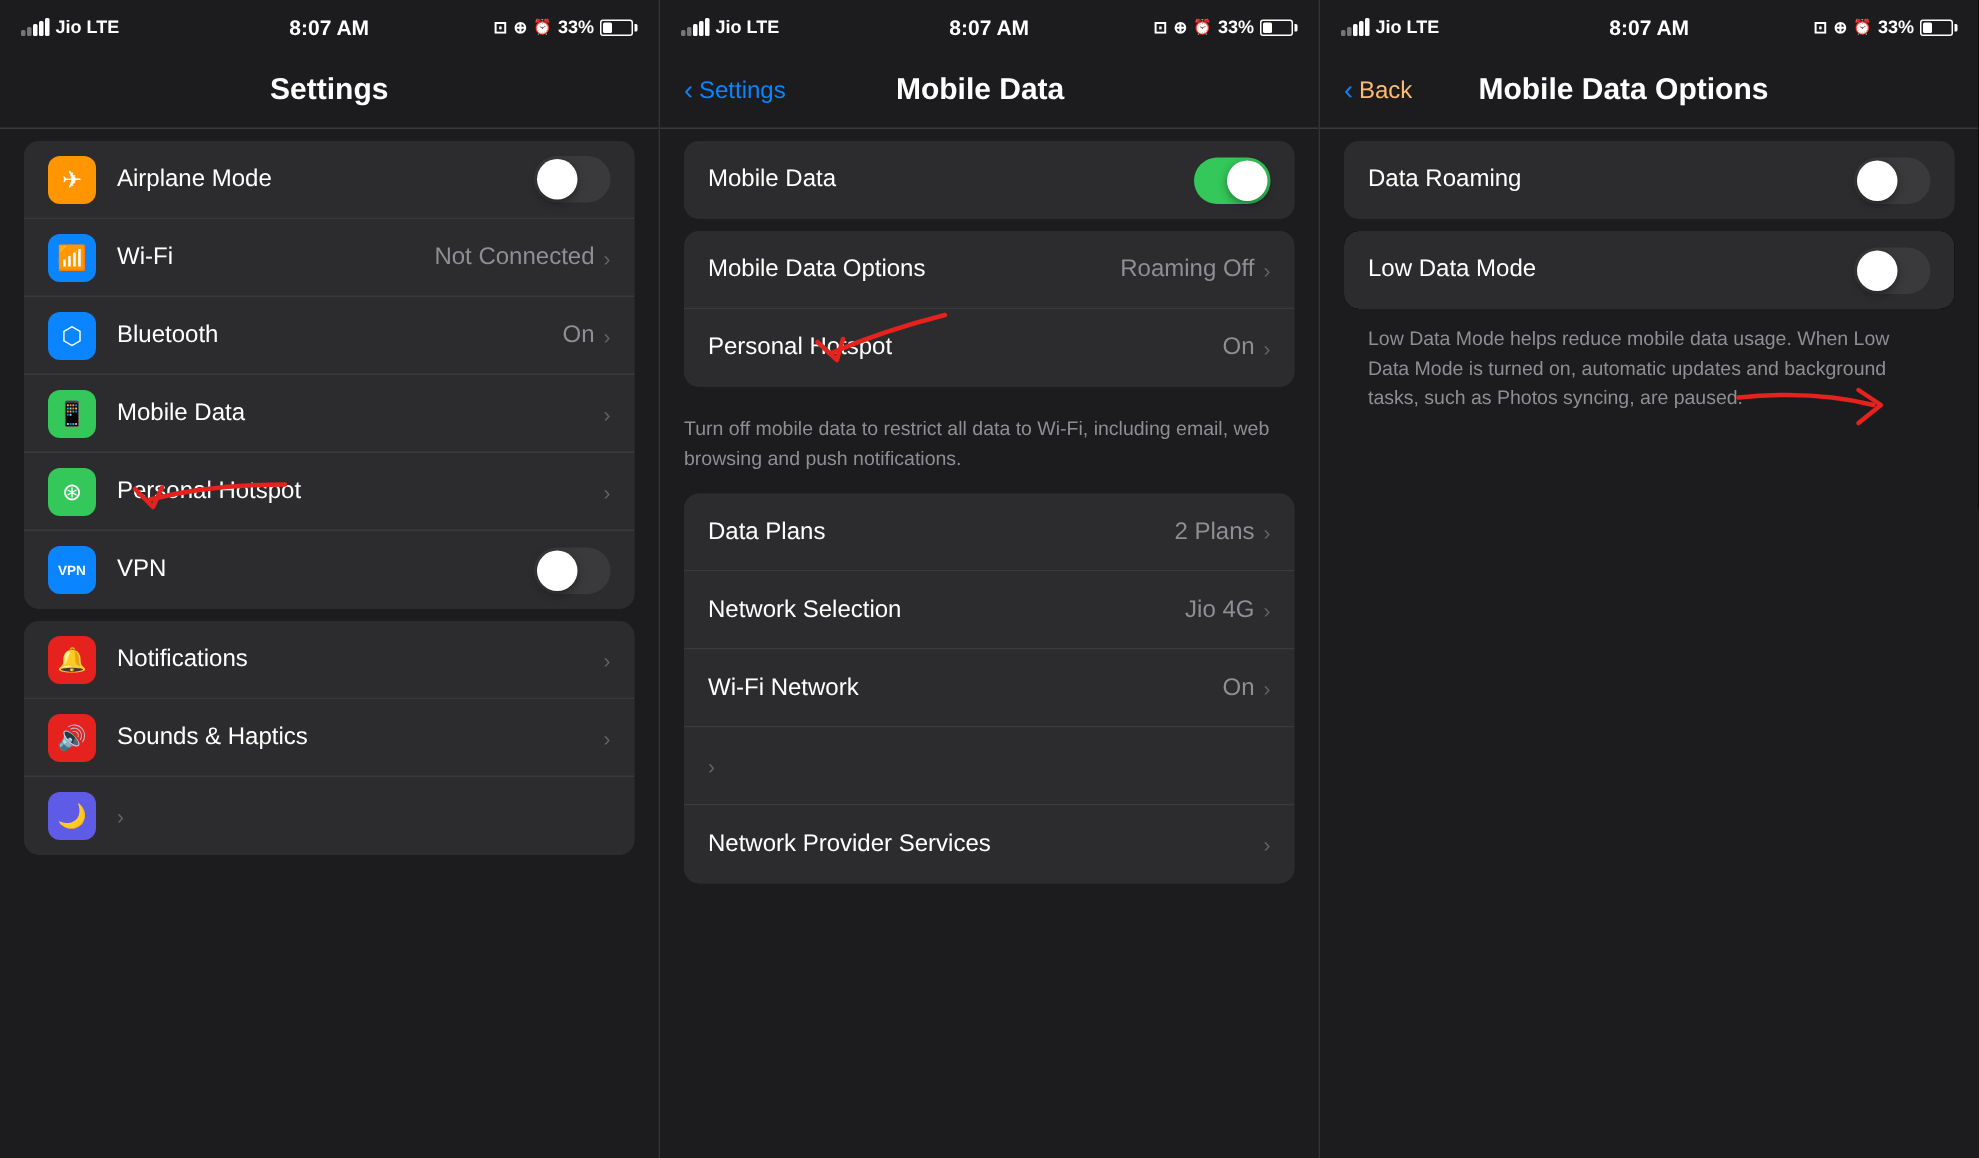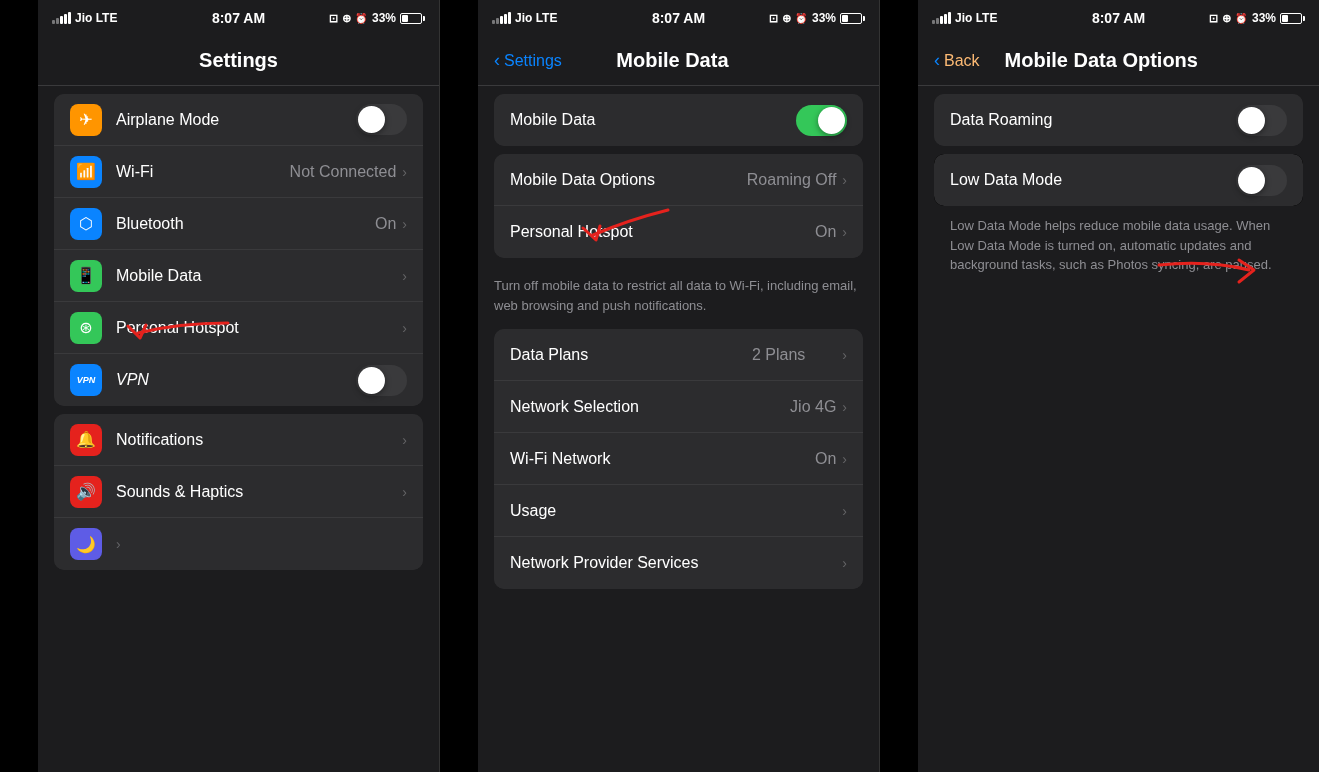--- a/index.html
+++ b/index.html
@@ -14,21 +14,20 @@
 
     
     .phone-panel {
       flex: 1;
       height: 100%;
       background: #1c1c1e;
       display: flex;
       flex-direction: column;
       border-right: 1px solid #333;
       overflow: hidden;
-      margin-left: 38px;
     }
     .phone-panel:last-child { border-right: none; }
 
     
     .status-bar {
       height: 36px;
       background: #1c1c1e;
       display: flex;
       align-items: center;
       justify-content: space-between;
@@ -290,21 +289,21 @@
             <div class="list-item">
               <div class="item-icon" style="background: rgb(52, 199, 89); color: rgb(255, 255, 255); font-size: 16px; font-weight: normal;">📱</div>
               <div class="item-label">Mobile Data</div>
               <div class="item-chevron">›</div>
             </div>
             <div class="list-item">
               <div class="item-icon" style="background: rgb(52, 199, 89); color: rgb(255, 255, 255); font-size: 16px; font-weight: normal;">⊛</div>
               <div class="item-label">Personal Hotspot</div>
               <div class="item-chevron">›</div>
             </div>
-            <div class="list-item" style="border-bottom-left-radius: 10px; border-bottom-right-radius: 10px; border-bottom: none; font-style: italic;">
+            <div class="list-item" style="border-bottom-left-radius: 10px; border-bottom-right-radius: 10px; border-bottom: none;">
               <div class="item-icon" style="background: rgb(10, 132, 255); color: rgb(255, 255, 255); font-size: 9px; font-weight: 700;">VPN</div>
               <div class="item-label">VPN</div>
               <div class="toggle off">
                 <div class="toggle-knob"></div>
               </div>
             </div>
           </div>
         </div>
         <div class="section-wrapper">
           <div style="border-radius: 10px; overflow: hidden; background: rgb(44, 44, 46);">
@@ -387,37 +386,36 @@
             <div class="list-item" style="border-bottom-left-radius: 10px; border-bottom-right-radius: 10px; border-bottom: none;">
               <div class="item-label">Personal Hotspot</div>
               <div class="item-value">On</div>
               <div class="item-chevron">›</div>
             </div>
           </div>
         </div>
         <div class="desc-text">Turn off mobile data to restrict all data to Wi-Fi, including email, web browsing and push notifications.</div>
         <div class="section-wrapper">
           <div style="border-radius: 10px; overflow: hidden; background: rgb(44, 44, 46);">
-            <div class="list-item" style="border-top-left-radius: 10px; border-top-right-radius: 10px; gap: 31px;">
+            <div class="list-item" style="border-top-left-radius: 10px; border-top-right-radius: 10px;">
               <div class="item-label">Data Plans</div>
               <div class="item-value">2 Plans</div>
               <div class="item-chevron">›</div>
             </div>
             <div class="list-item">
               <div class="item-label">Network Selection</div>
               <div class="item-value">Jio 4G</div>
               <div class="item-chevron">›</div>
             </div>
             <div class="list-item">
               <div class="item-label">Wi-Fi Network</div>
               <div class="item-value">On</div>
               <div class="item-chevron">›</div>
             </div>
             <div class="list-item">
-              <div class="item-label">Usage</div>
               <div class="item-chevron">›</div>
             </div>
             <div class="list-item" style="border-bottom-left-radius: 10px; border-bottom-right-radius: 10px; border-bottom: none;">
               <div class="item-label">Network Provider Services</div>
               <div class="item-chevron">›</div>
             </div>
           </div>
         </div>
       </div>
       <div style="position: absolute; top: 200px; left: 100px; z-index: 20; pointer-events: none;"><svg viewBox="0 0 100 50" width="100" height="50">

